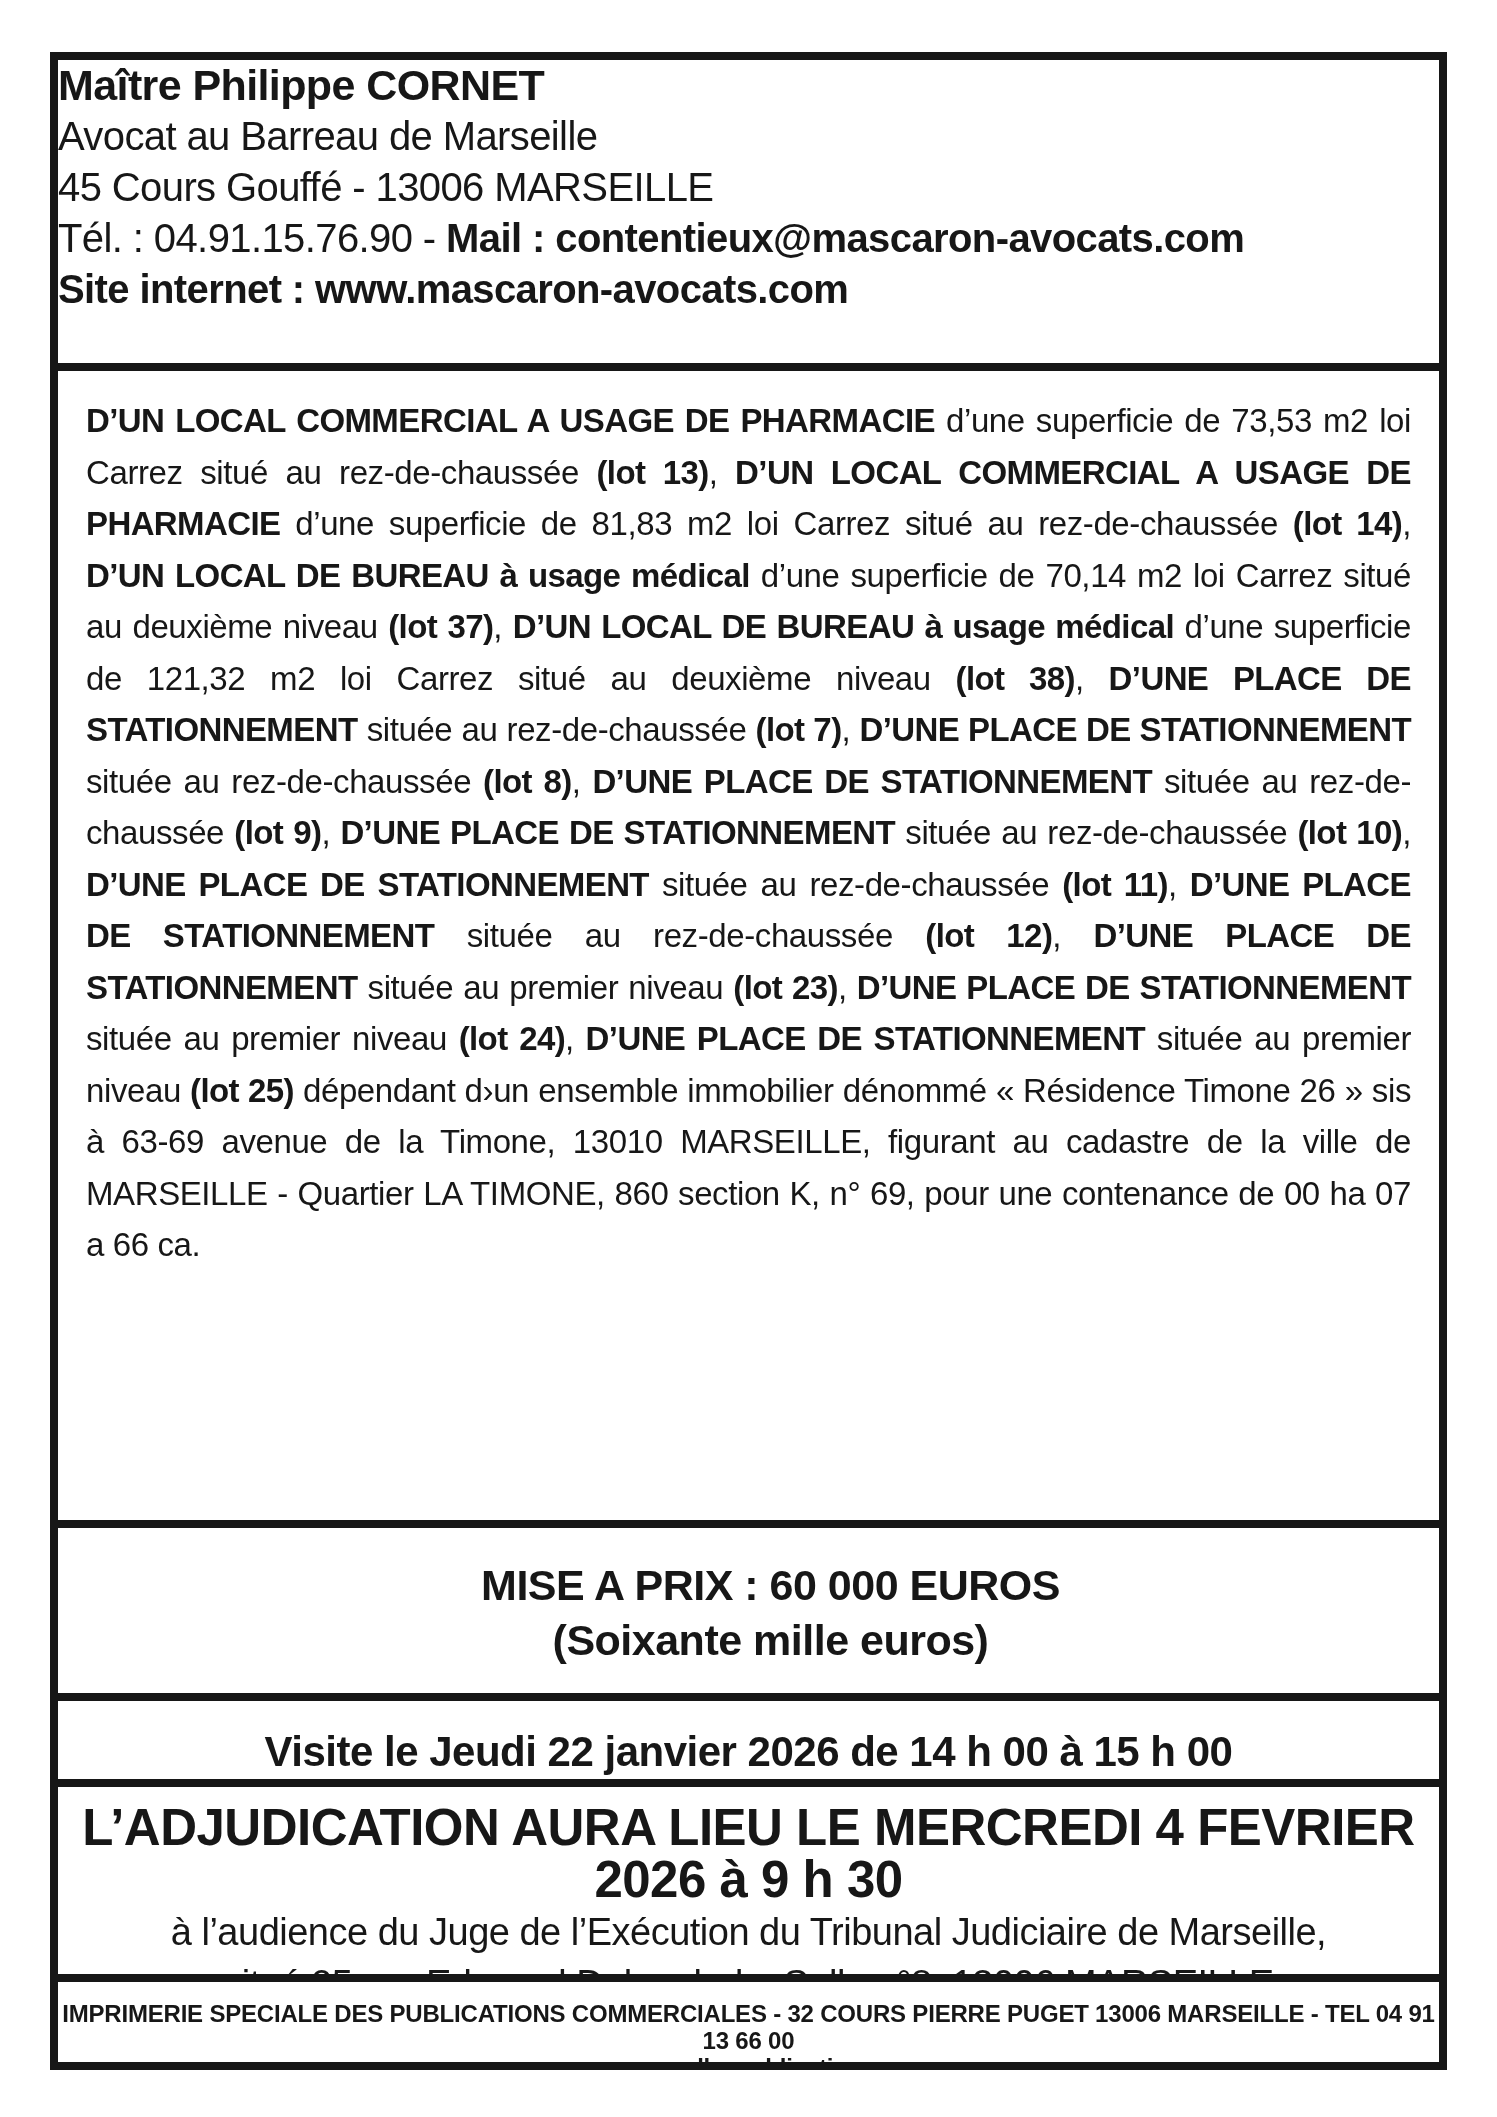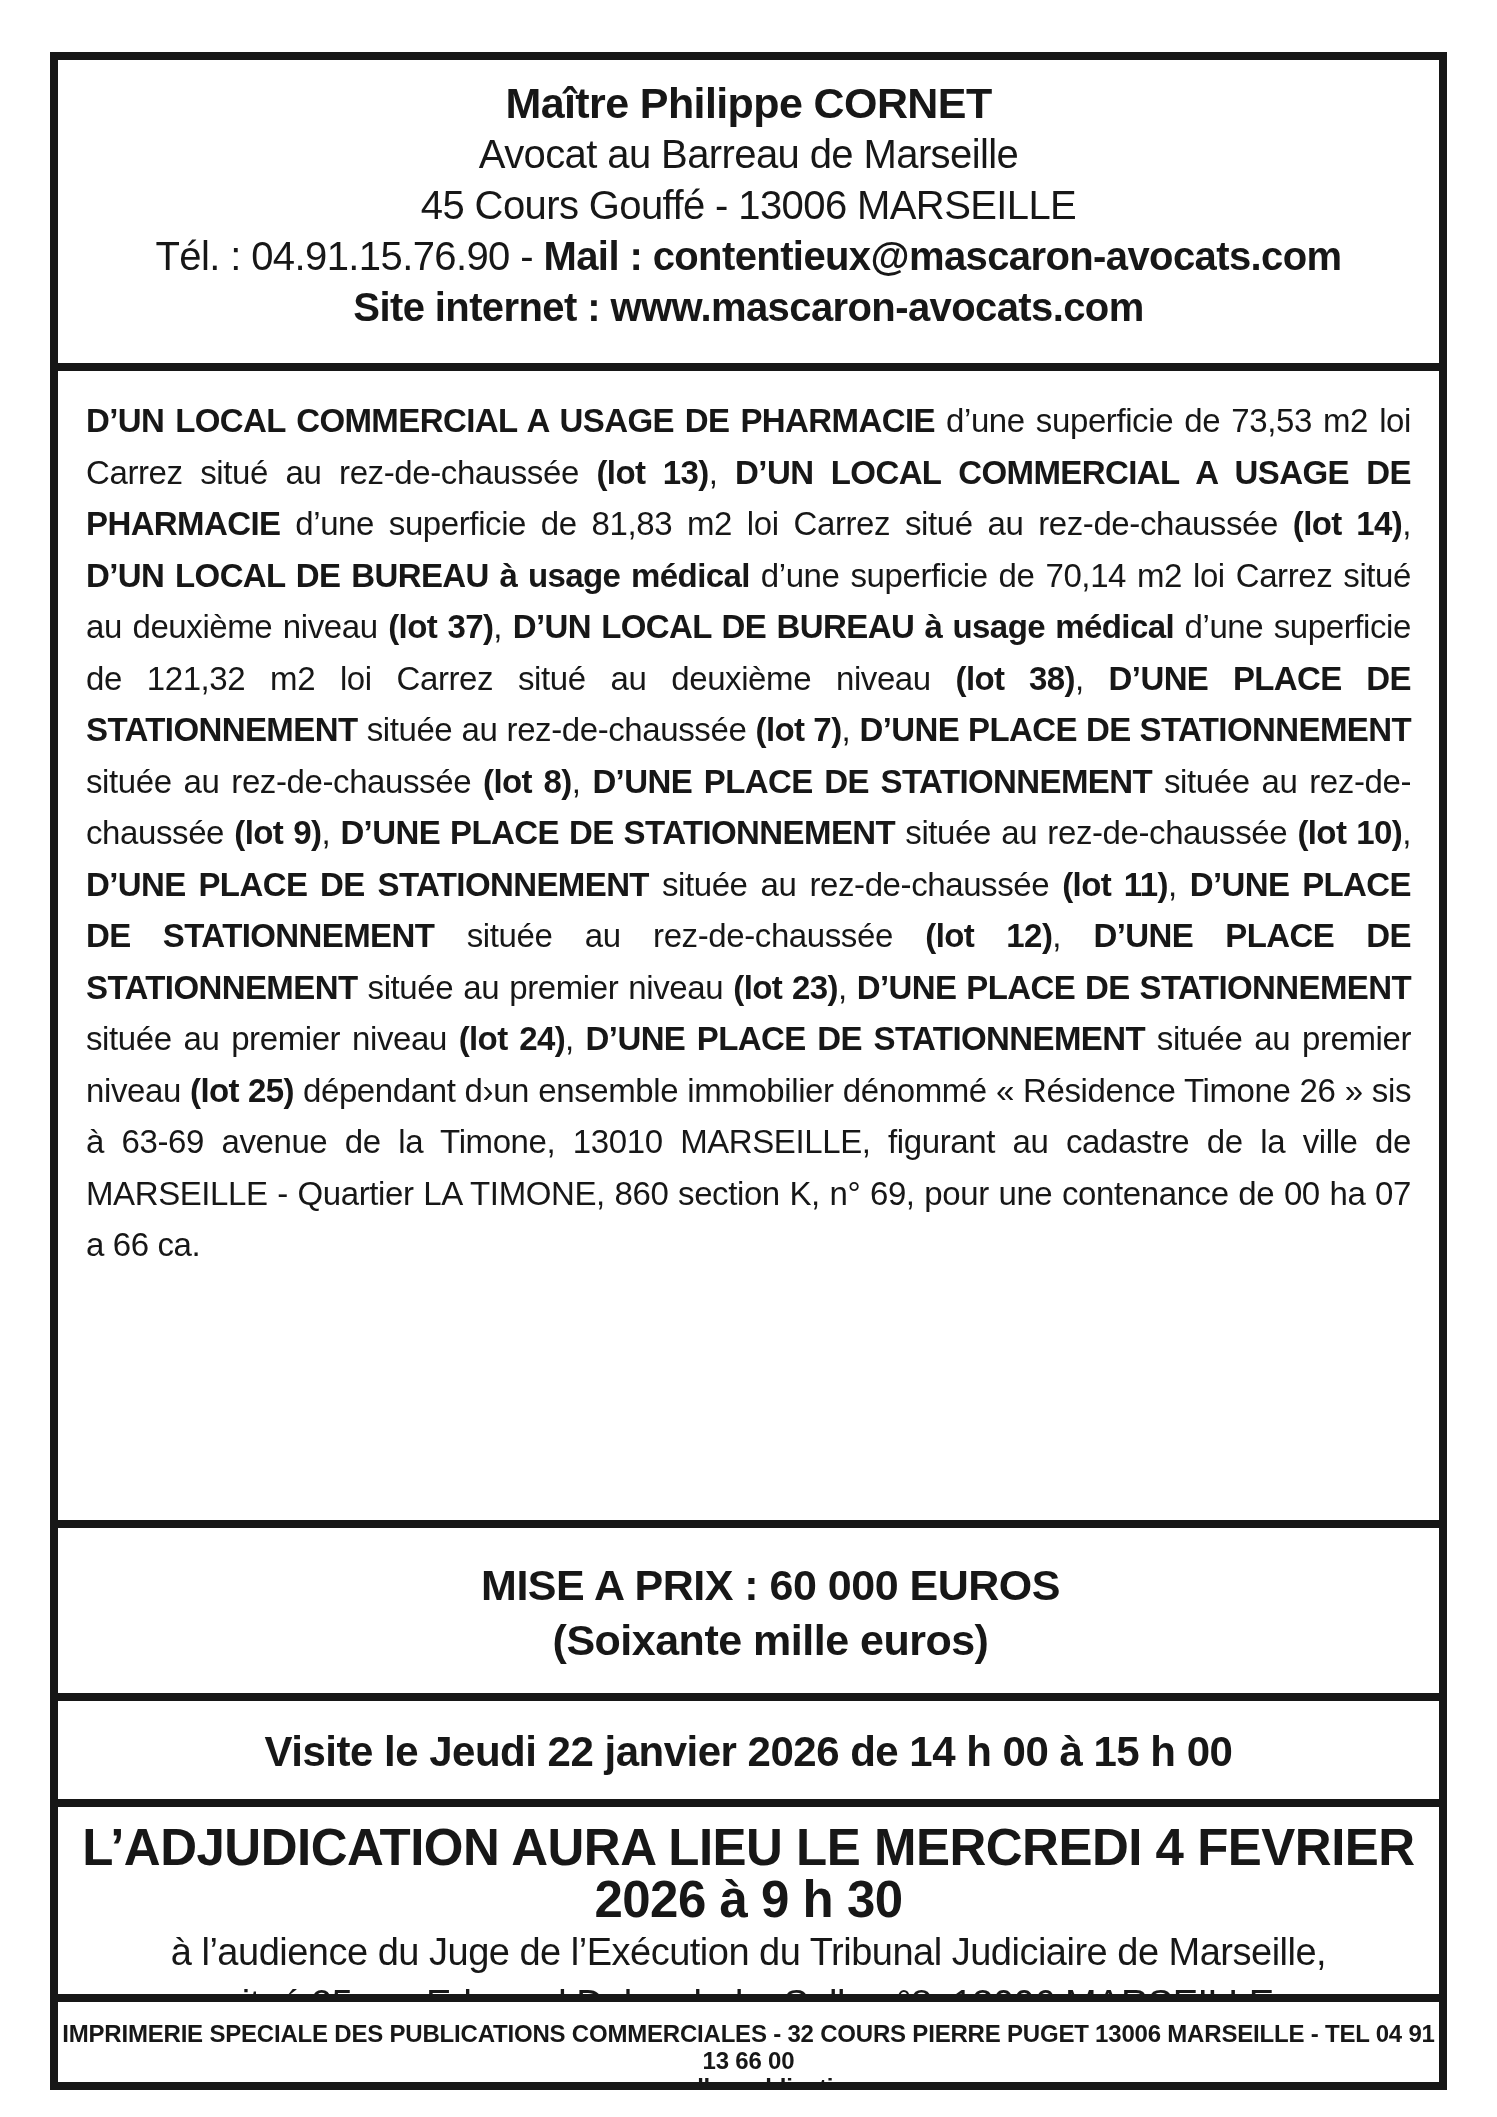--- a/index.html
+++ b/index.html
@@ -18,22 +18,20 @@
     border: 8px solid var(--ink);
     overflow: hidden;
   }
   .box + .box { margin-top: -8px; }
 
   .b { font-weight: bold; }
 
   
   .header-box {
     height: 319px;
-    text-align: center;
-    padding-top: 18px;
     font-size: 40px;
     line-height: 51px;
     letter-spacing: -0.6px;
   }
   .header-box .name { font-size: 43px; font-weight: bold; }
 
   
   .main-box {
     height: 1165px;
     padding: 24px 28px 20px 28px;
@@ -61,21 +59,21 @@
     padding-top: 30px;
     font-weight: bold;
     font-size: 43px;
     line-height: 55px;
     letter-spacing: -0.5px;
     padding-left: 44px;
   }
 
   
   .visit-box {
-    height: 114px;
+    height: 94px;
     text-align: center;
     padding-top: 27px;
     font-weight: bold;
     font-size: 42px;
     letter-spacing: -0.5px;
   }
 
   
   .adjudication-box {
     height: 203px;

